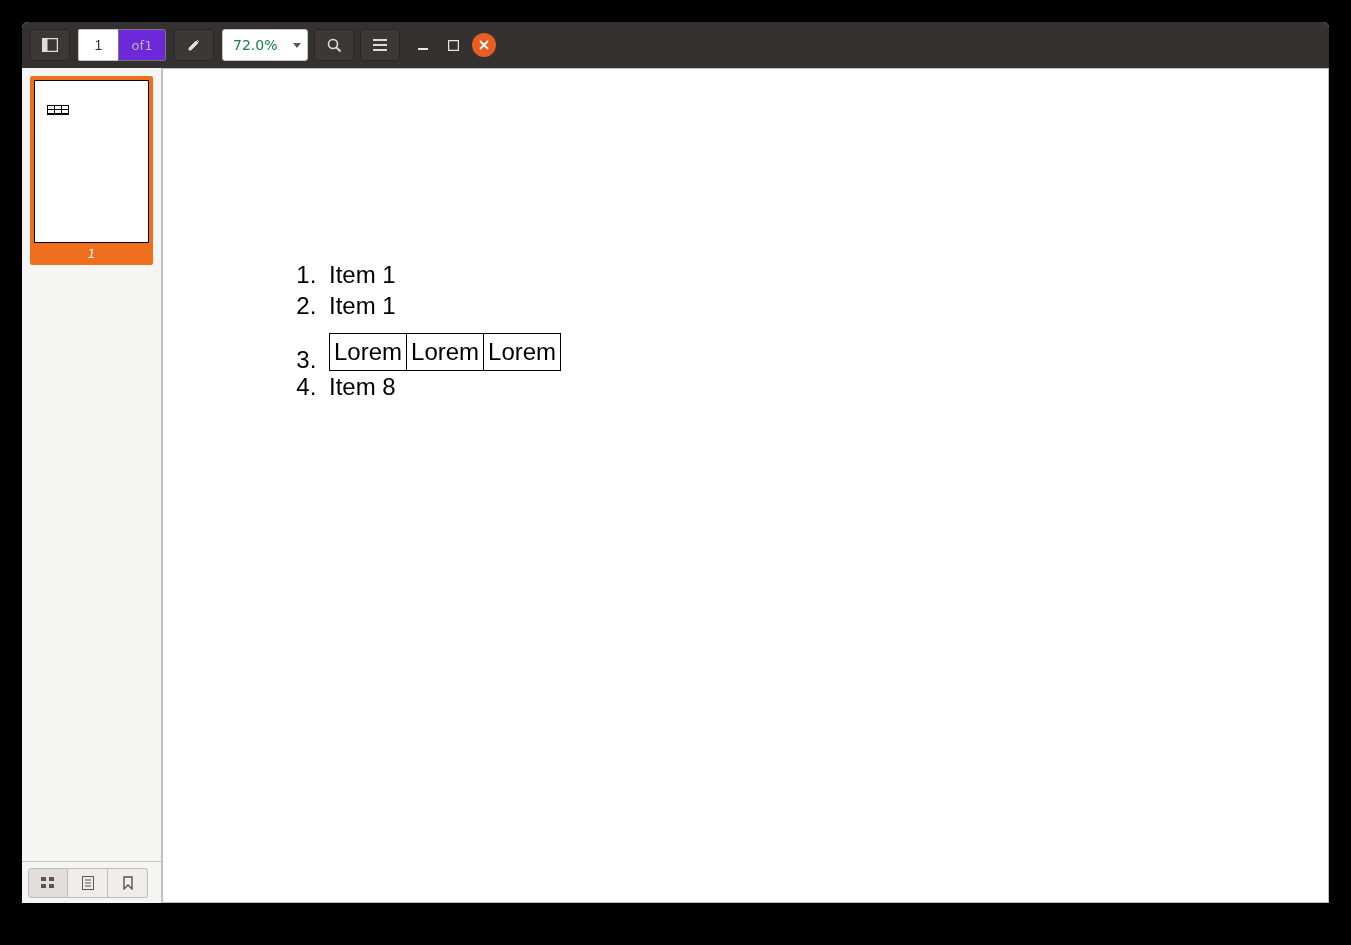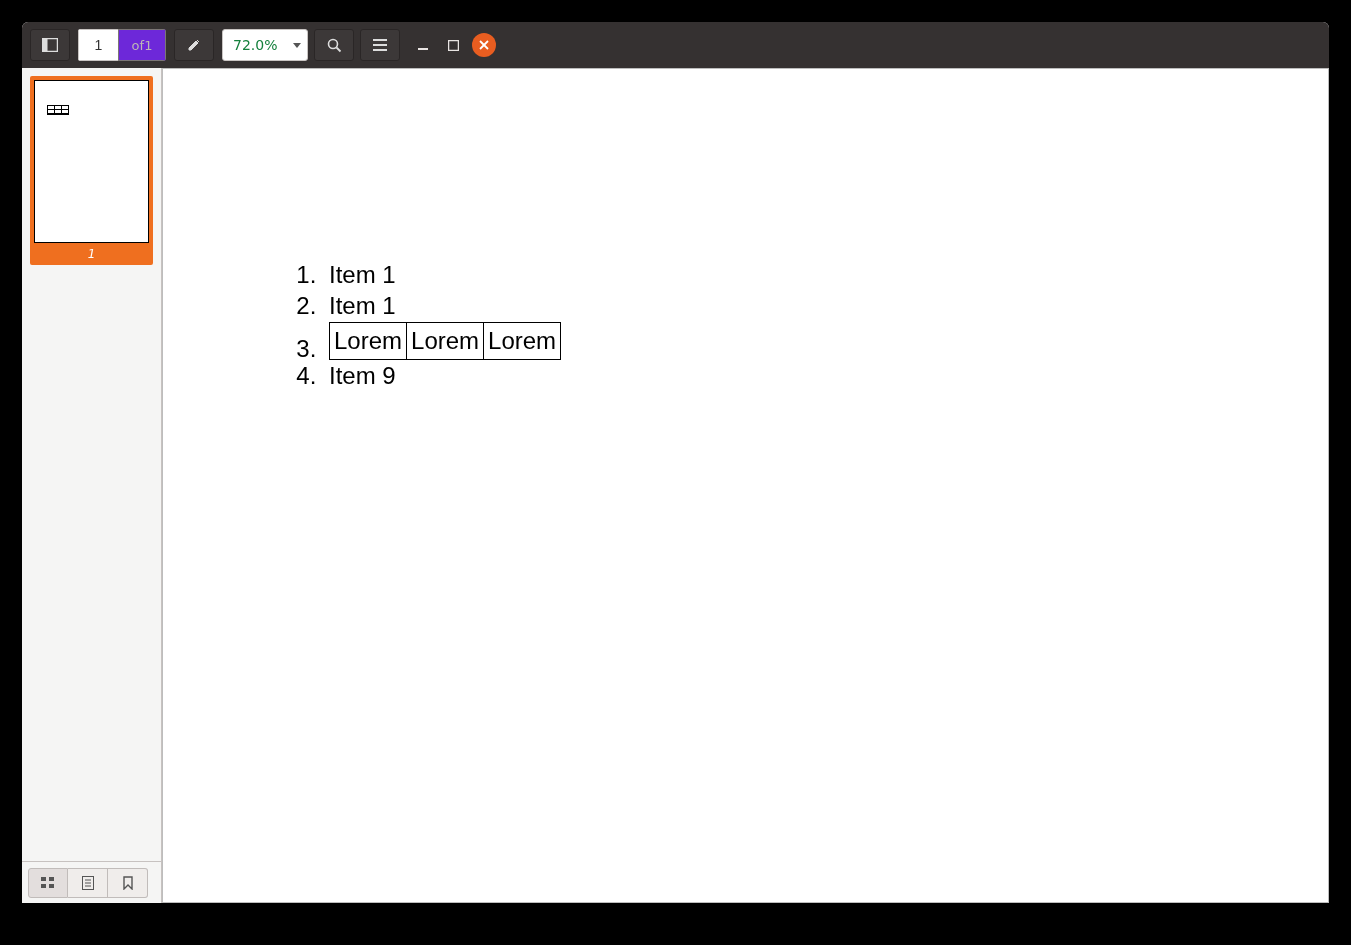--- a/index.html
+++ b/index.html
@@ -184,21 +184,21 @@
     padding-left: 40px;
     margin: 0;
   }
   ol.doc-list > li {
     padding-left: 6px;
     margin: 0;
     line-height: 1.3;
   }
   table.doc-table {
     border-collapse: collapse;
-    margin-top: 1px;
+    margin-top: 12px;
     padding-left: 24px;
   }
   table.doc-table td {
     border: 1.5px solid #000;
     padding: 2px 4px;
     font-size: 24px;
     line-height: 1.3;
   }
 </style>
 </head>
@@ -324,19 +324,19 @@
             <table class="doc-table">
               <tbody>
                   <tr>
                 <td>Lorem</td>
                 <td>Lorem</td>
                 <td>Lorem</td>
               </tr>
             </tbody>
               </table>
           </li>
-          <li><span>Item 9</span></li>
+          <li><span>Item 8</span></li>
         </ol>
       </div>
     </div>
 
   </div>
 </div>
 
 </body></html>

